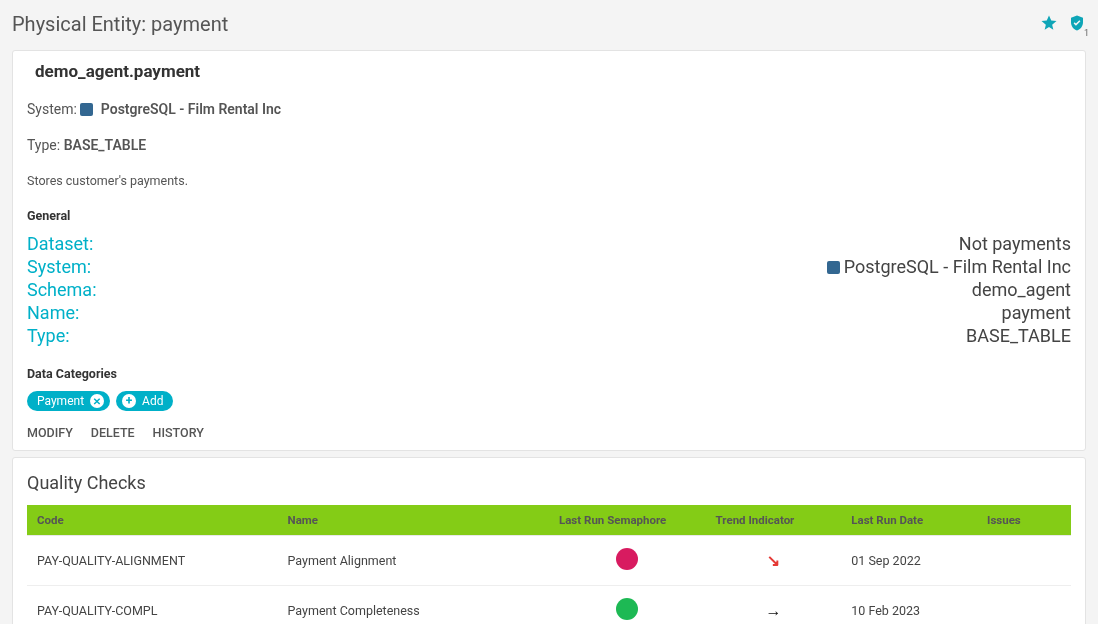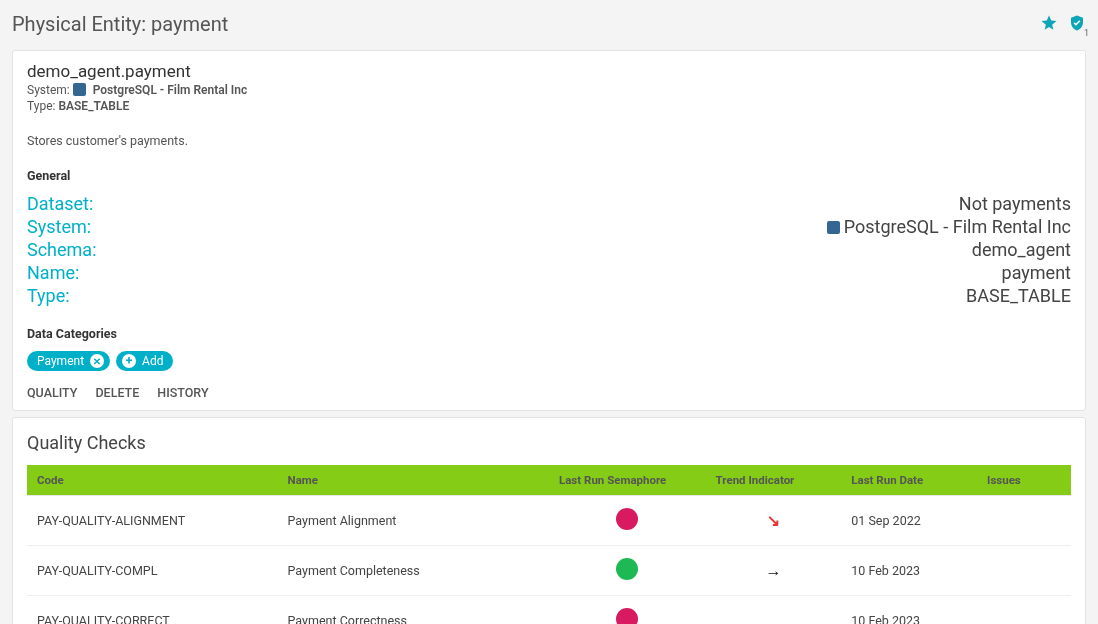--- a/index.html
+++ b/index.html
@@ -24,22 +24,22 @@
     color: #555;
   }
   .header-icons { display:flex; gap:10px; align-items:center; color:#0ea5b7; position:relative;}
   .card {
     background: #fff;
     border: 1px solid #e3e3e3;
     border-radius: 3px;
     margin: 0 12px;
     padding: 10px 14px 10px 14px;
   }
-  .entity-name { font-size: 17px; font-weight: 400; color:#333; }
-  .meta-line { font-size: 12px; color:#555; margin-top:2px;}
+  .entity-name { font-size: 17px; font-weight: 700; color:#333;margin-left:8px; }
+  .meta-line { font-size: 14px; color:#555; margin-top:20px;}
   .meta-bold { font-weight:600;}
   .description { font-size: 12.5px; color:#555; margin-top:20px;}
   .section-heading { font-size:12.5px; font-weight:700; color:#333; margin-top:20px; margin-bottom:10px;}
   .kv-row { display:flex; align-items:center; margin-bottom:2px; font-size:18px;justify-content:space-between;}
   .kv-label { color:#00b0c8; width:98px;}
   .kv-value { color:#444;}
   .chips-row { display:flex; gap:6px; margin-top:6px; margin-bottom:14px;}
   .chip {
     background:#00b0c8; color:#fff; border-radius:14px;
     padding:3px 6px 3px 10px; font-size:12px; display:flex; align-items:center; gap:6px;
@@ -147,21 +147,21 @@
         <span>Payment</span>
         <span class="x">✕</span>
       </div>
       <div class="chip add">
         <span class="plus">+</span>
         <span>Add</span>
       </div>
     </div>
 
     <div class="action-row">
-      <span>QUALITY</span>
+      <span>MODIFY</span>
       <span>DELETE</span>
       <span>HISTORY</span>
     </div>
   </div>
 
 
   <div class="checks-panel">
     <div class="checks-title">Quality Checks</div>
     <table class="checks">
       <thead>

